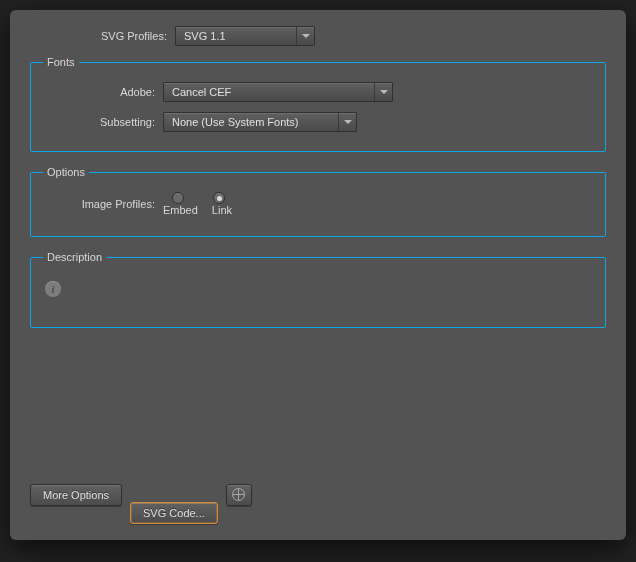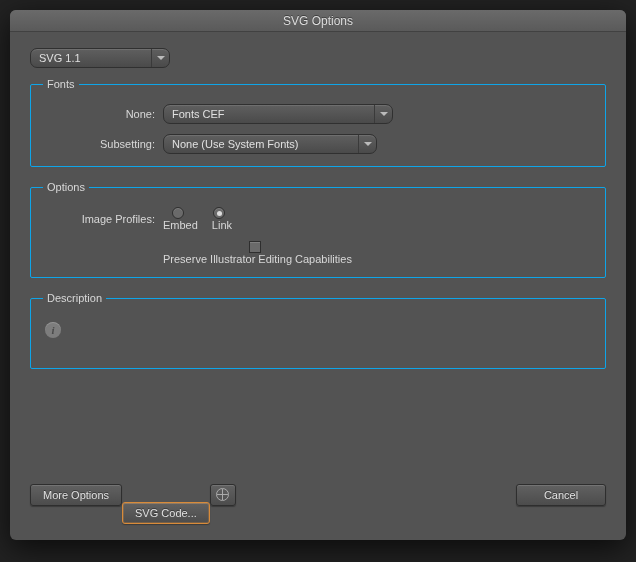--- a/index.html
+++ b/index.html
@@ -47,21 +47,21 @@
     width: 145px;
     text-align: right;
     padding-right: 8px;
     color: #d8d8d8;
   }
   .select {
     position: relative;
     height: 20px;
     background: linear-gradient(#5f5f5f, #4a4a4a);
     border: 1px solid #303030;
-    border-radius: 7px;
+    border-radius: 1px;
     display: flex;
     align-items: center;
     padding: 0 22px 0 8px;
     color: #e0e0e0;
     box-shadow: inset 0 1px 0 rgba(255,255,255,0.1);
     cursor: default;
   }
   .select .arrow-box {
     position: absolute;
     right: 0; top: 0; bottom: 0;
@@ -137,20 +137,21 @@
     display: flex;
     align-items: center;
     justify-content: center;
     font-size: 11px;
     box-shadow: inset 0 1px 0 rgba(255,255,255,0.2);
   }
   .spacer { flex: 1; }
   .button-row {
     display: flex;
     align-items: center;
+    gap: 8px;
     margin-top: 10px;
     justify-content: flex-end;
   }
   .btn {
     height: 22px;
     min-width: 80px;
     padding: 0 12px;
     background: linear-gradient(#616161, #4c4c4c);
     border: 1px solid #2e2e2e;
     border-radius: 3px;
@@ -191,68 +192,61 @@
     position: absolute;
     top: 5px; left: -1px; right: -1px;
     height: 1px;
     background: #aaa;
   }
 </style>
 </head>
 <body>
 
 <div class="window">
-  <div class="titlebar">SVG Options</div>
   <div class="content">
 
     <div class="row">
+      <div class="label-col">SVG Profiles:</div>
       <div class="select" style="width:140px">
         <span>SVG 1.1</span>
         <span class="arrow-box"></span>
       </div>
     </div>
 
     <fieldset>
       <legend>Fonts</legend>
       <div class="row">
-        <div class="label-col" style="width:120px">None:</div>
+        <div class="label-col" style="width:120px">Adobe:</div>
         <div class="select" style="width:230px">
-          <span>Fonts CEF</span>
+          <span>Cancel CEF</span>
           <span class="arrow-box"></span>
         </div>
       </div>
-      <div class="row" style="margin-bottom:2px">
+      <div class="row" style="margin-bottom:9px">
         <div class="label-col" style="width:120px">Subsetting:</div>
-        <div class="select" style="width:214px">
+        <div class="select" style="width:194px">
           <span>None (Use System Fonts)</span>
           <span class="arrow-box"></span>
         </div>
       </div>
     </fieldset>
 
     <fieldset>
       <legend>Options</legend>
       <div class="row">
         <div class="label-col" style="width:120px">Image Profiles:</div>
         <span class="radio">
           <span class="radio-dot"></span>
           <span>Embed</span>
         </span>
         <span class="radio">
           <span class="radio-dot checked"></span>
           <span>Link</span>
         </span>
       </div>
-      <div class="row" style="margin-bottom:2px">
-        <div class="label-col" style="width:120px"></div>
-        <span class="check">
-          <span class="check-box"></span>
-          <span>Preserve Illustrator Editing Capabilities</span>
-        </span>
-      </div>
     </fieldset>
 
     <fieldset style="padding-bottom:26px">
       <legend>Description</legend>
       <div class="description-text">
         <span class="info-icon">i</span>
       </div>
     </fieldset>
 
     <div class="spacer"></div>
@@ -261,19 +255,16 @@
       <div class="btn">
         <span>More Options</span>
       </div>
       <div class="btn highlight">
         <span>SVG Code...</span>
       </div>
       <div class="btn icon-only">
         <span class="globe-icon"></span>
       </div>
       <div style="flex:1"></div>
-      <div class="btn" style="min-width:90px">
-        <span>Cancel</span>
-      </div>
     </div>
 
   </div>
 </div>
 
 </body></html>

